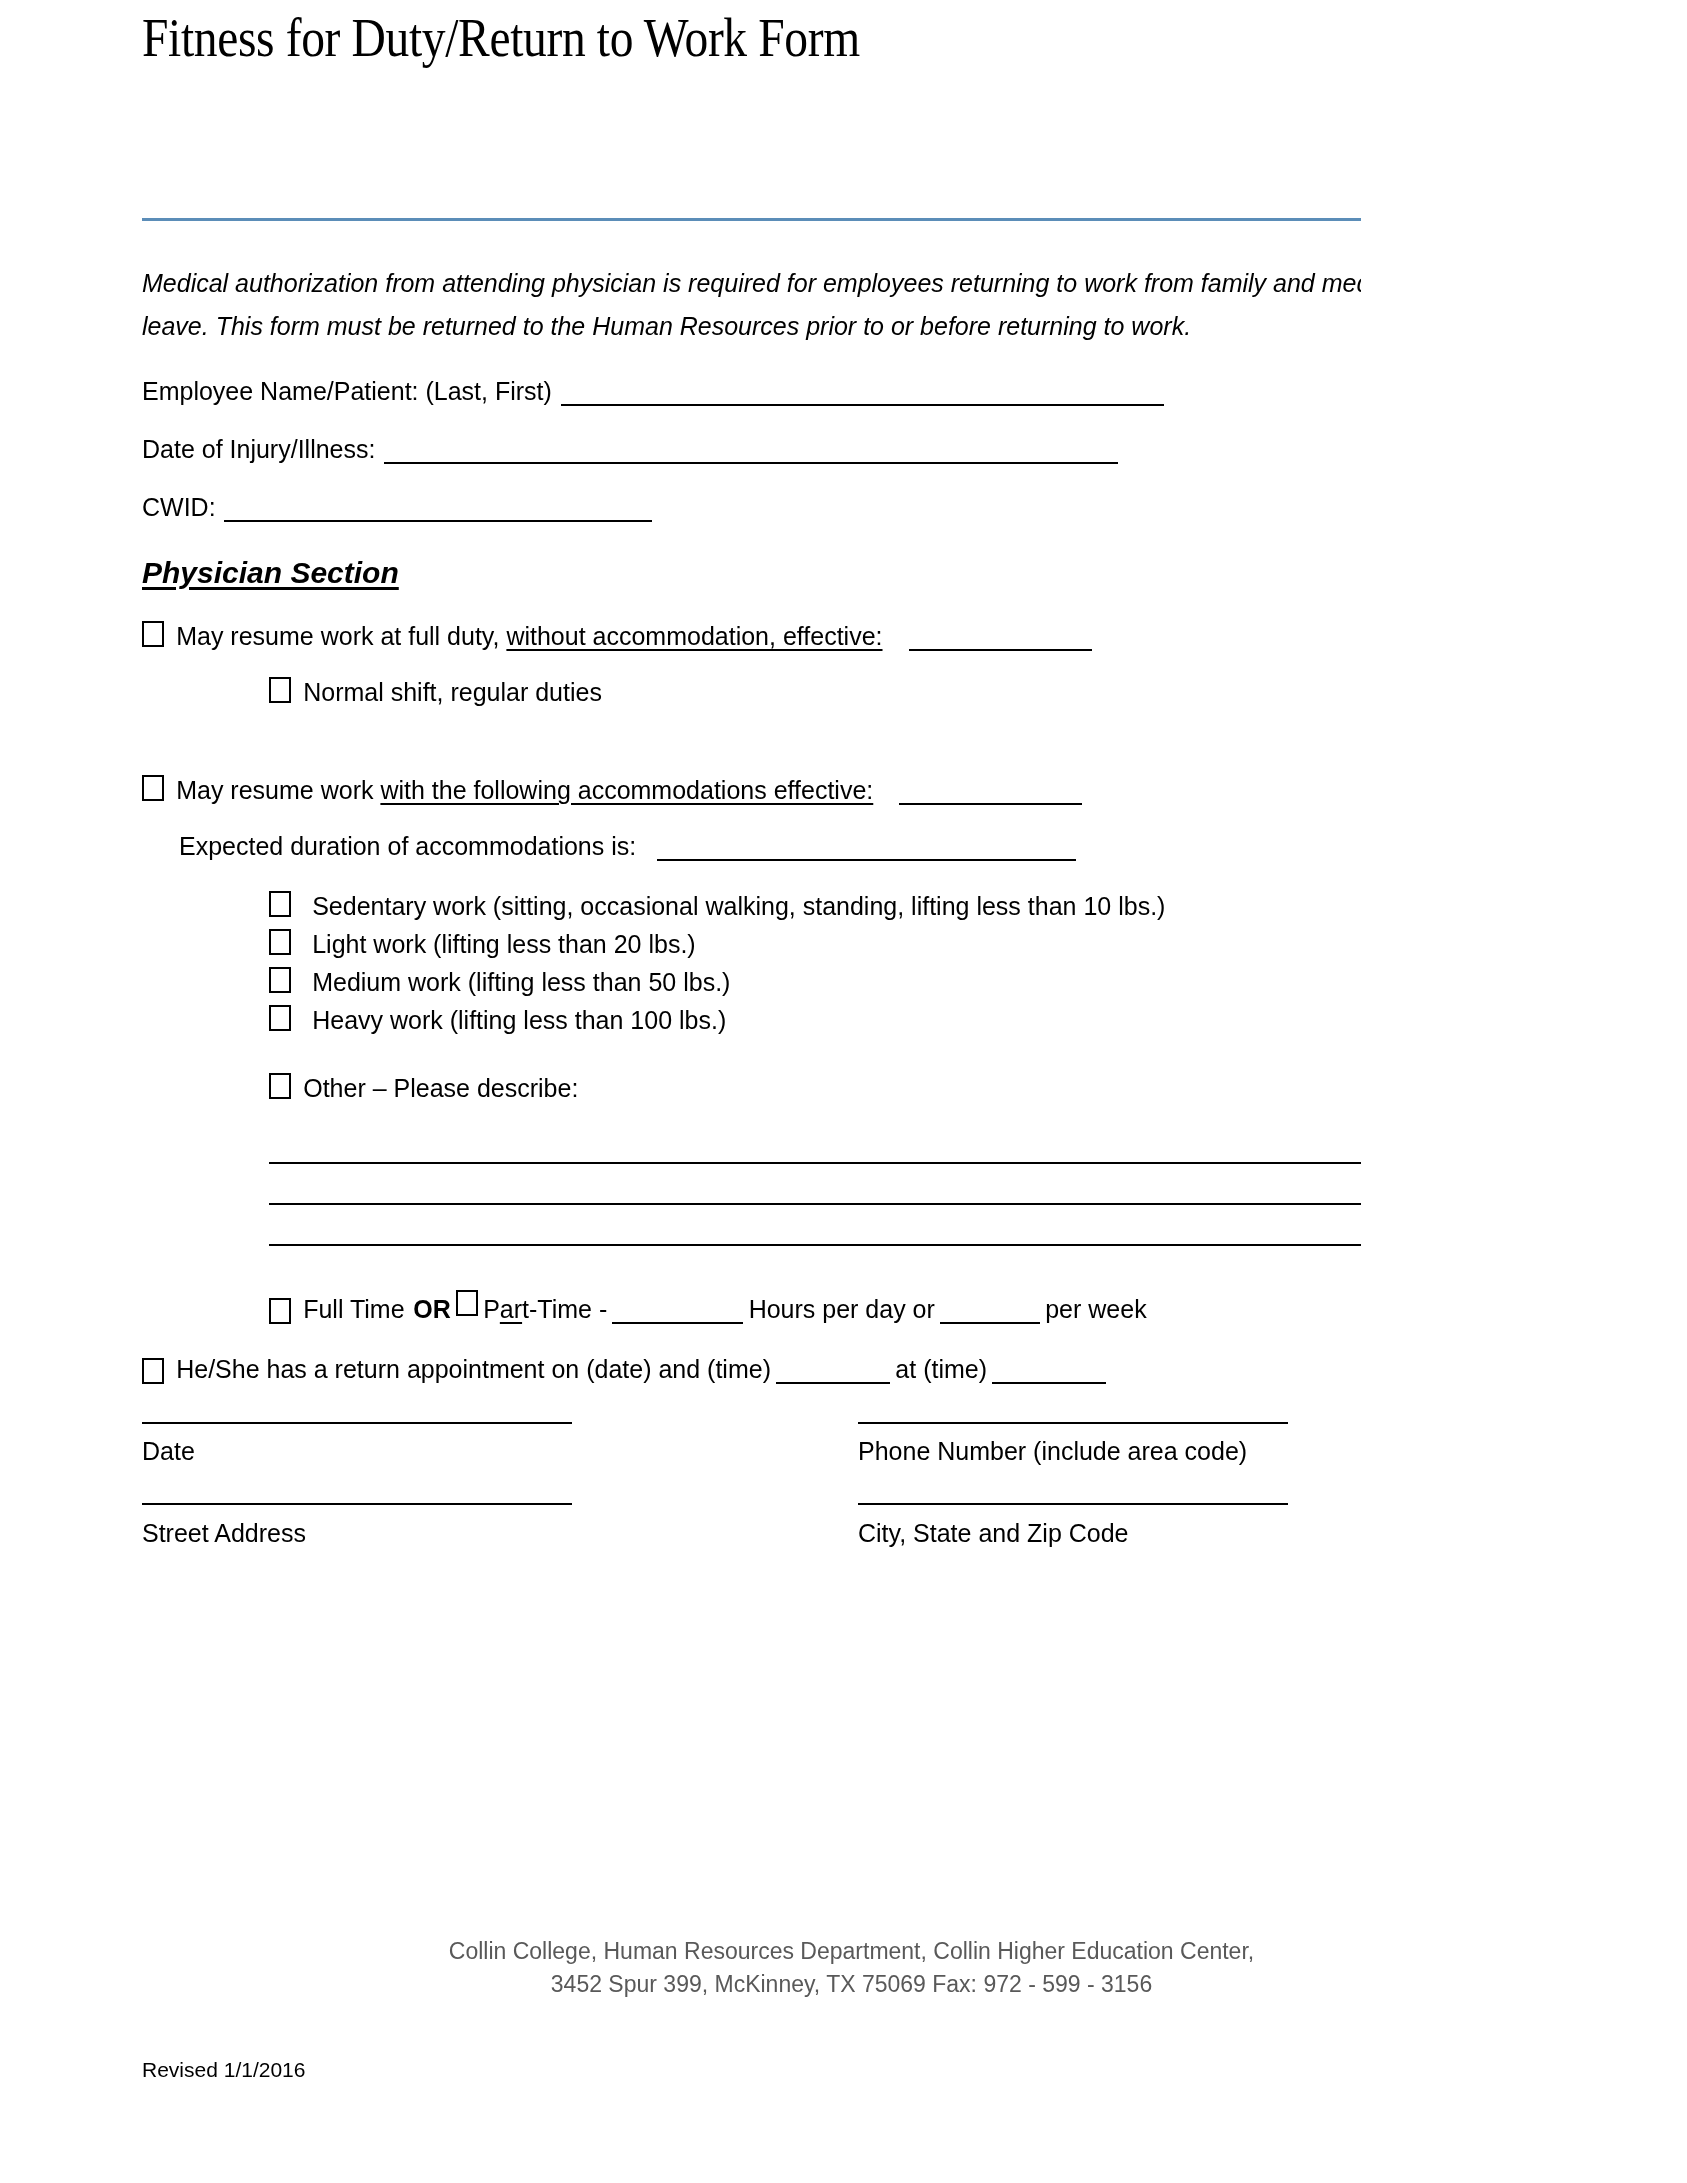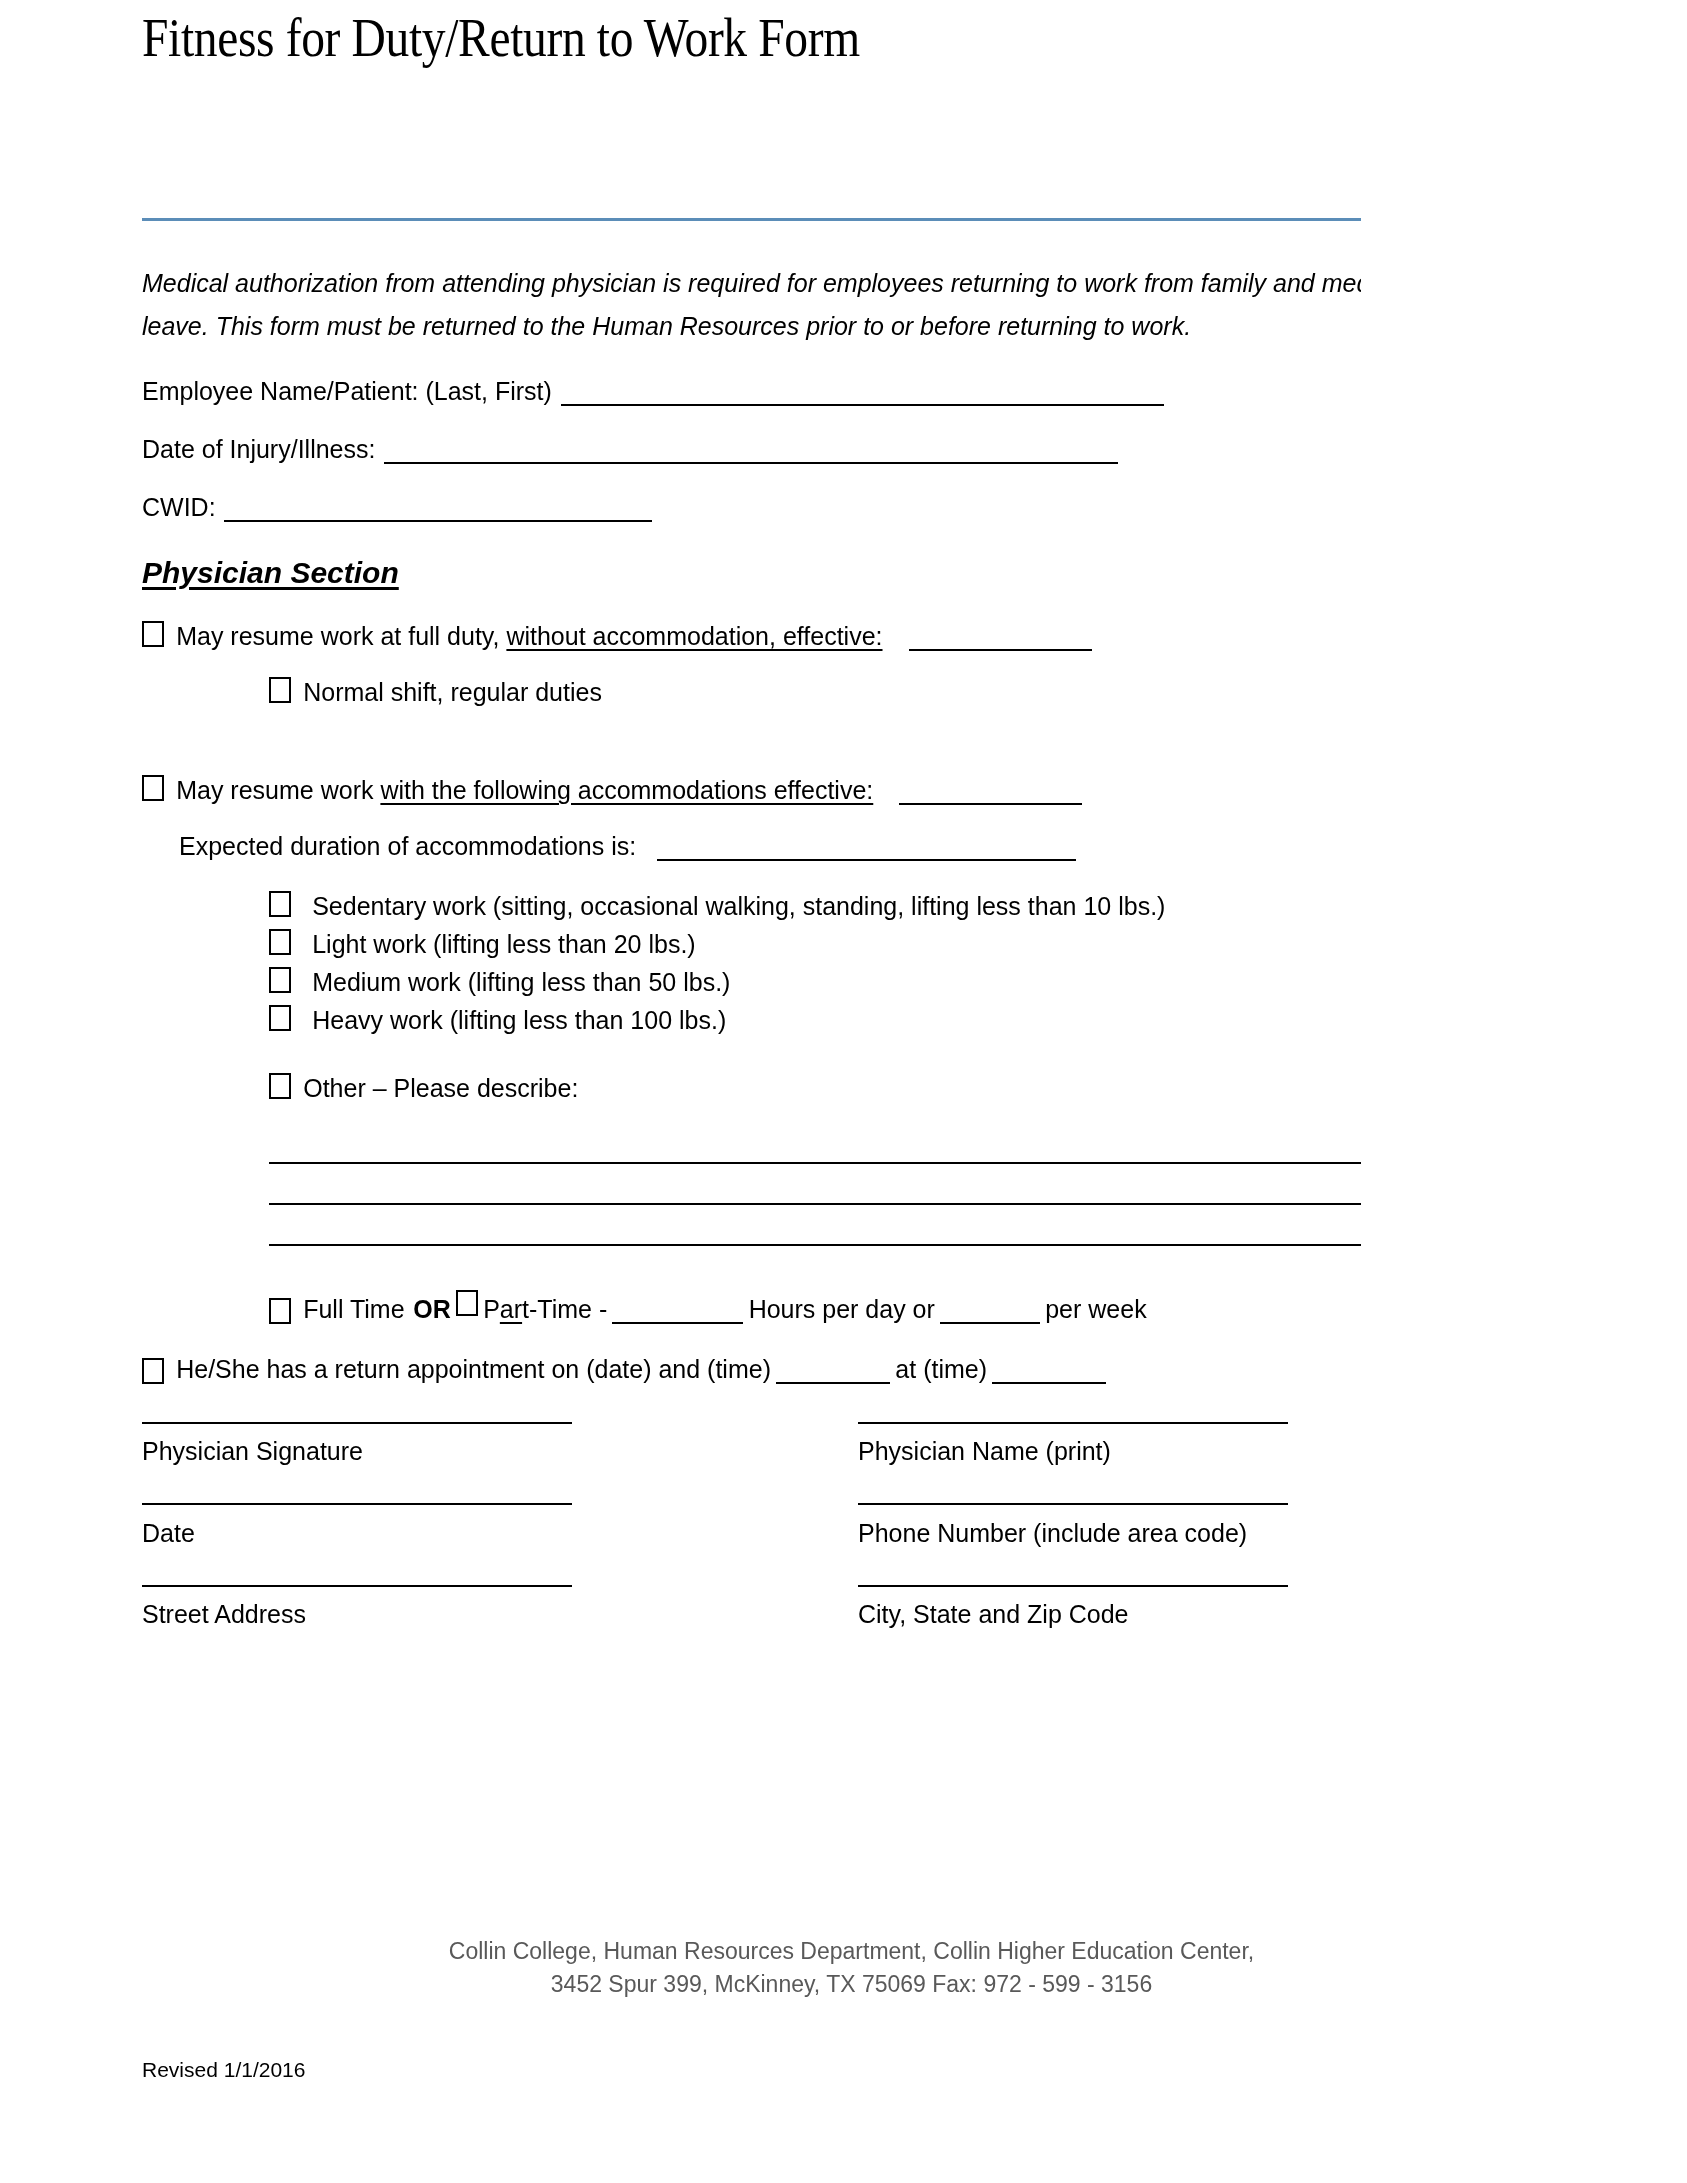--- a/index.html
+++ b/index.html
@@ -319,30 +319,20 @@
       <span class="cb-label" style="display:flex; align-items:flex-end;">
         <span>He/She has a return appointment on (date) and (time)</span>
         <span class="blank-inline" style="width: 114px;"></span>
         <span>at (time)</span>
         <span class="blank-inline" style="width: 114px;"></span>
       </span>
     </div>
 
     <div class="sig-wrap">
 
-      <div class="sig-row">
-        <div class="sig-col">
-          <div class="sig-line"></div>
-          <div class="sig-label cond">Physician Signature</div>
-        </div>
-        <div class="sig-col right">
-          <div class="sig-line"></div>
-          <div class="sig-label cond">Physician Name (print)</div>
-        </div>
-      </div>
 
       <div class="sig-row">
         <div class="sig-col">
           <div class="sig-line"></div>
           <div class="sig-label cond">Date</div>
         </div>
         <div class="sig-col right">
           <div class="sig-line"></div>
           <div class="sig-label cond">Phone Number (include area code)</div>
         </div>

